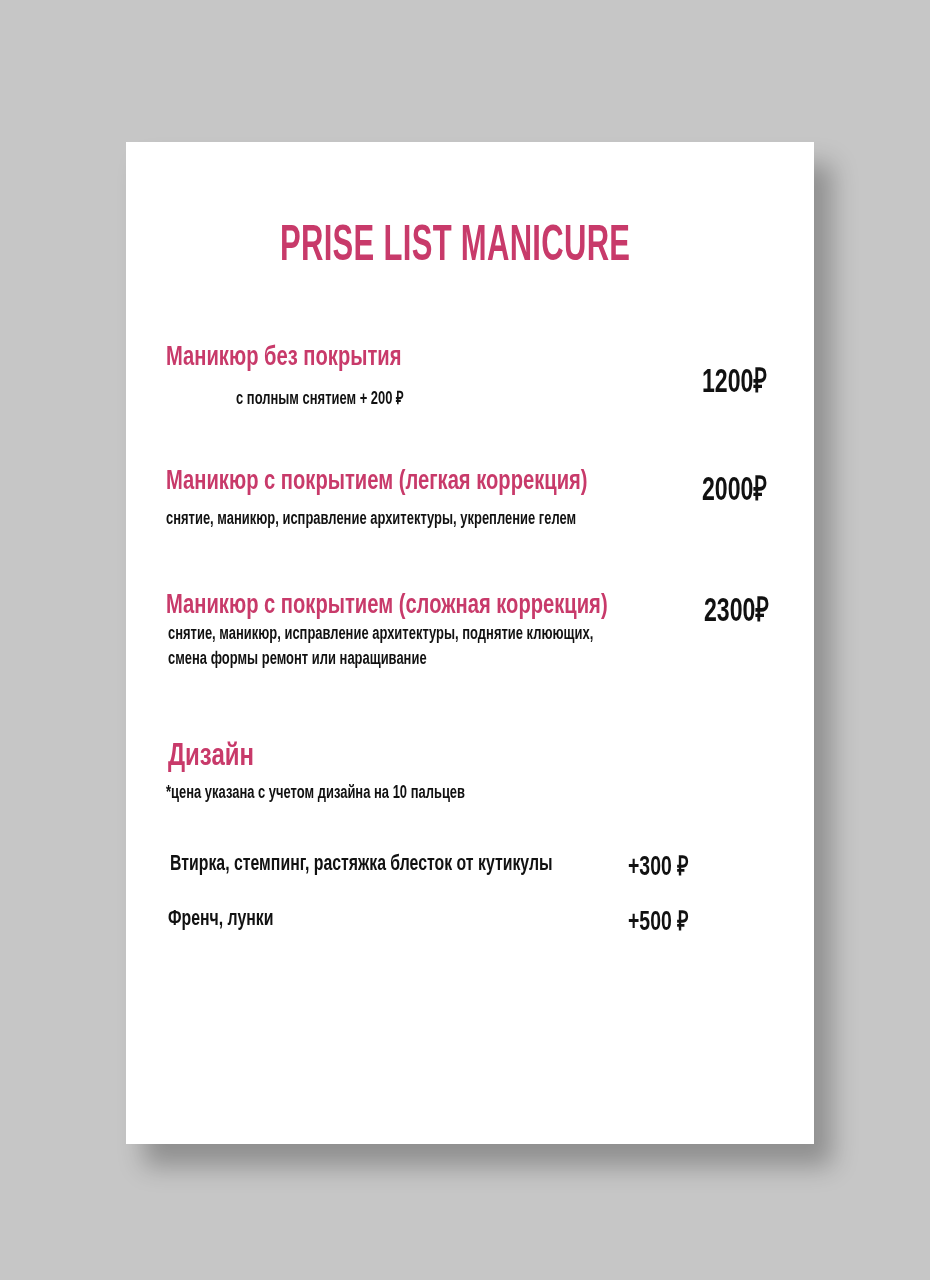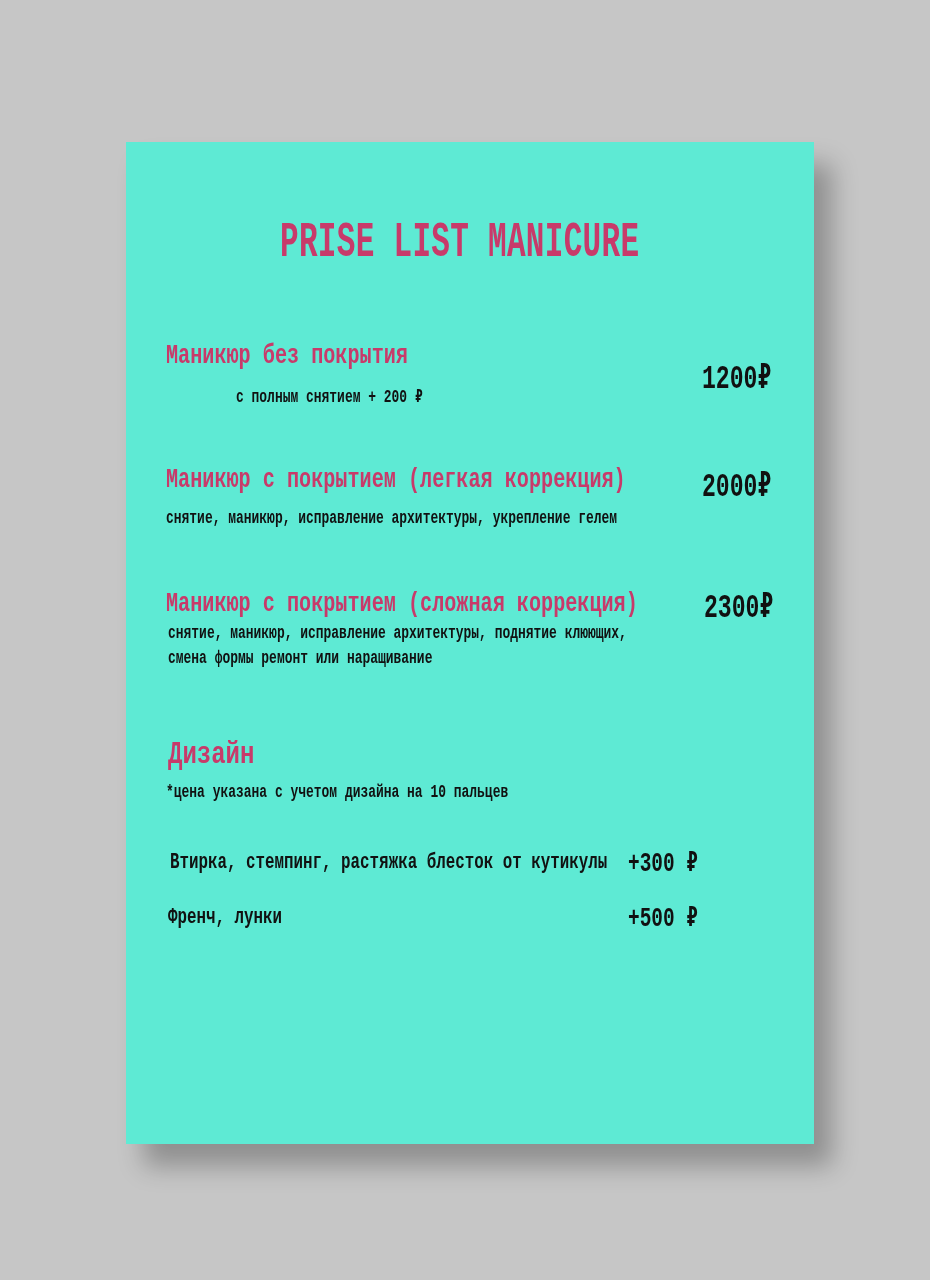--- a/index.html
+++ b/index.html
@@ -7,23 +7,22 @@
     width: 930px; height: 1280px;
     background: #c6c6c6;
     position: relative;
     overflow: hidden;
     font-family: "Liberation Sans", sans-serif;
   }
   .sheet {
     position: absolute;
     left: 126px; top: 142px;
     width: 688px; height: 1002px;
-    background: #5eead4;
+    background: #ffffff;
     box-shadow: 18px 22px 24px rgba(0,0,0,0.28);
-    font-family: Liberation Mono, monospace;
   }
   .cond {
     display: inline-block;
     transform-origin: left top;
     white-space: nowrap;
     font-weight: bold;
   }
   .title {
     position: absolute;
     left: 154px; top: 72px;

